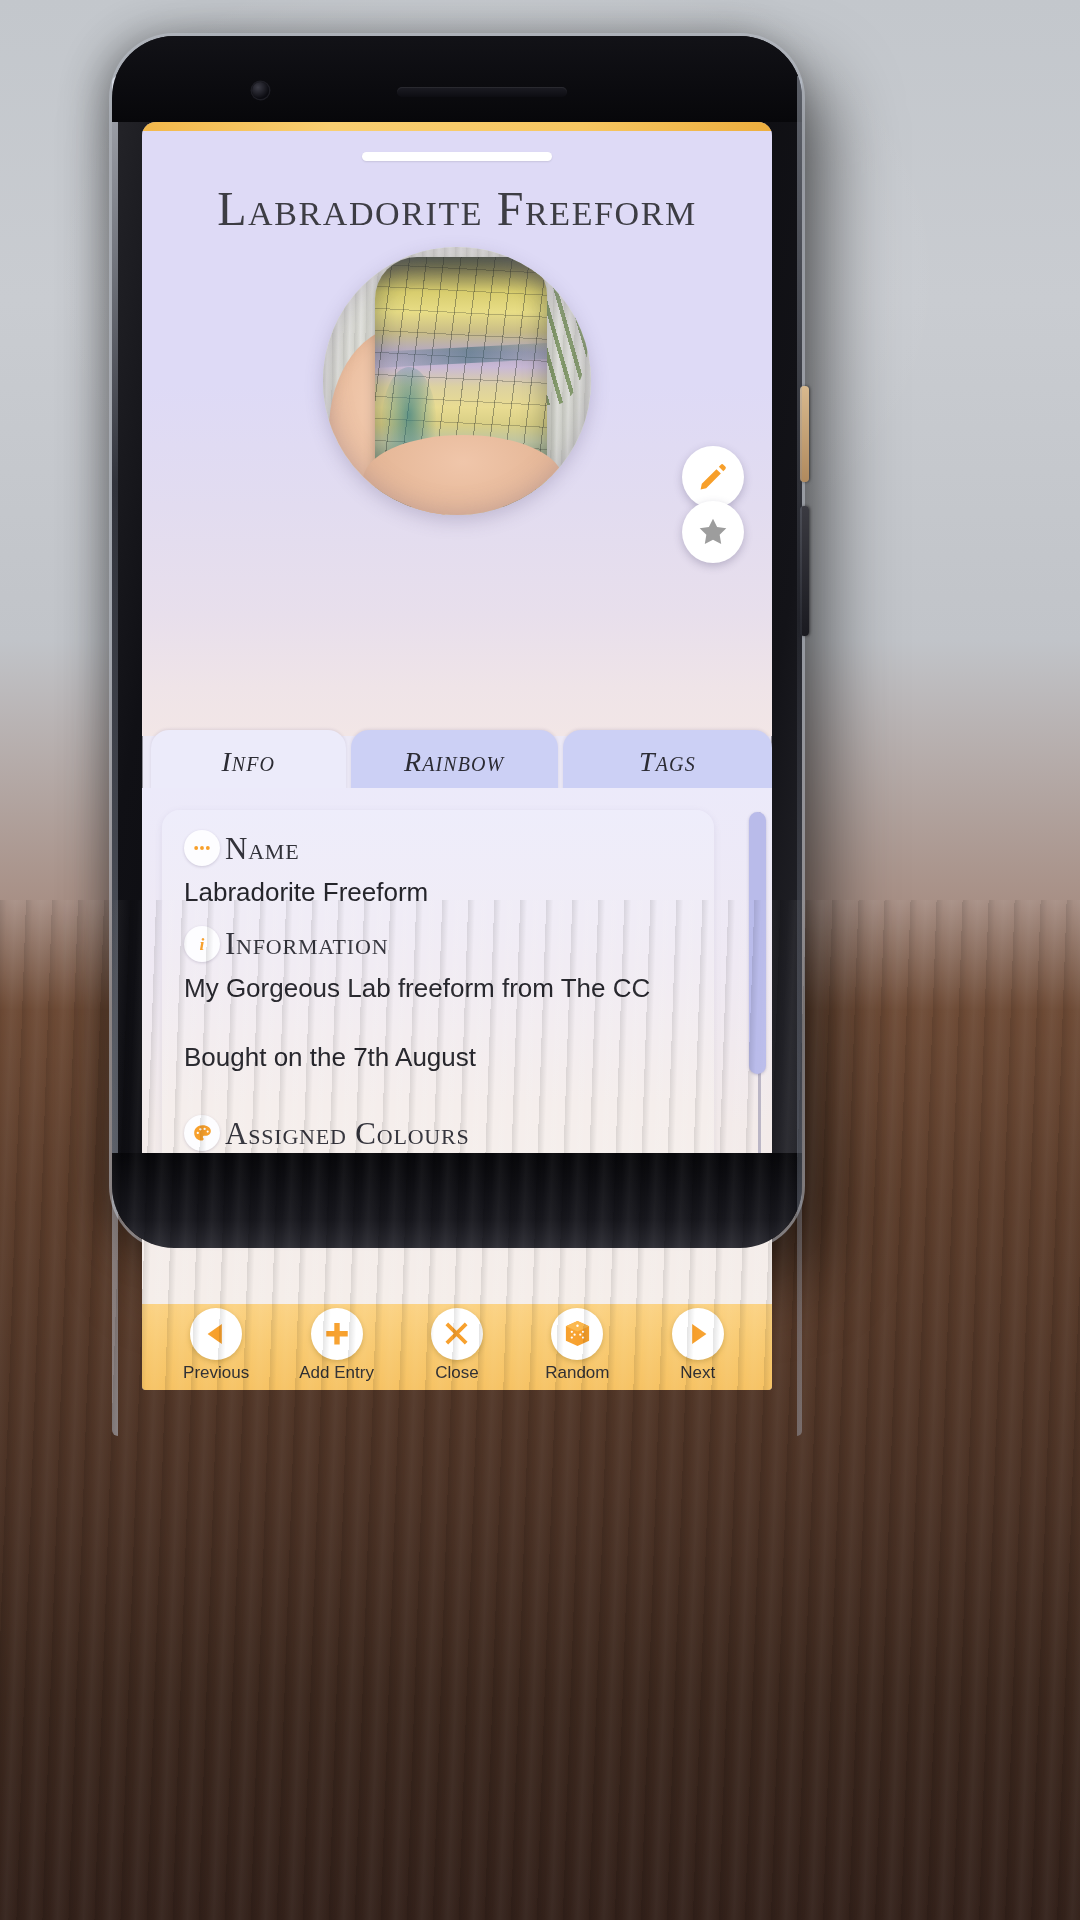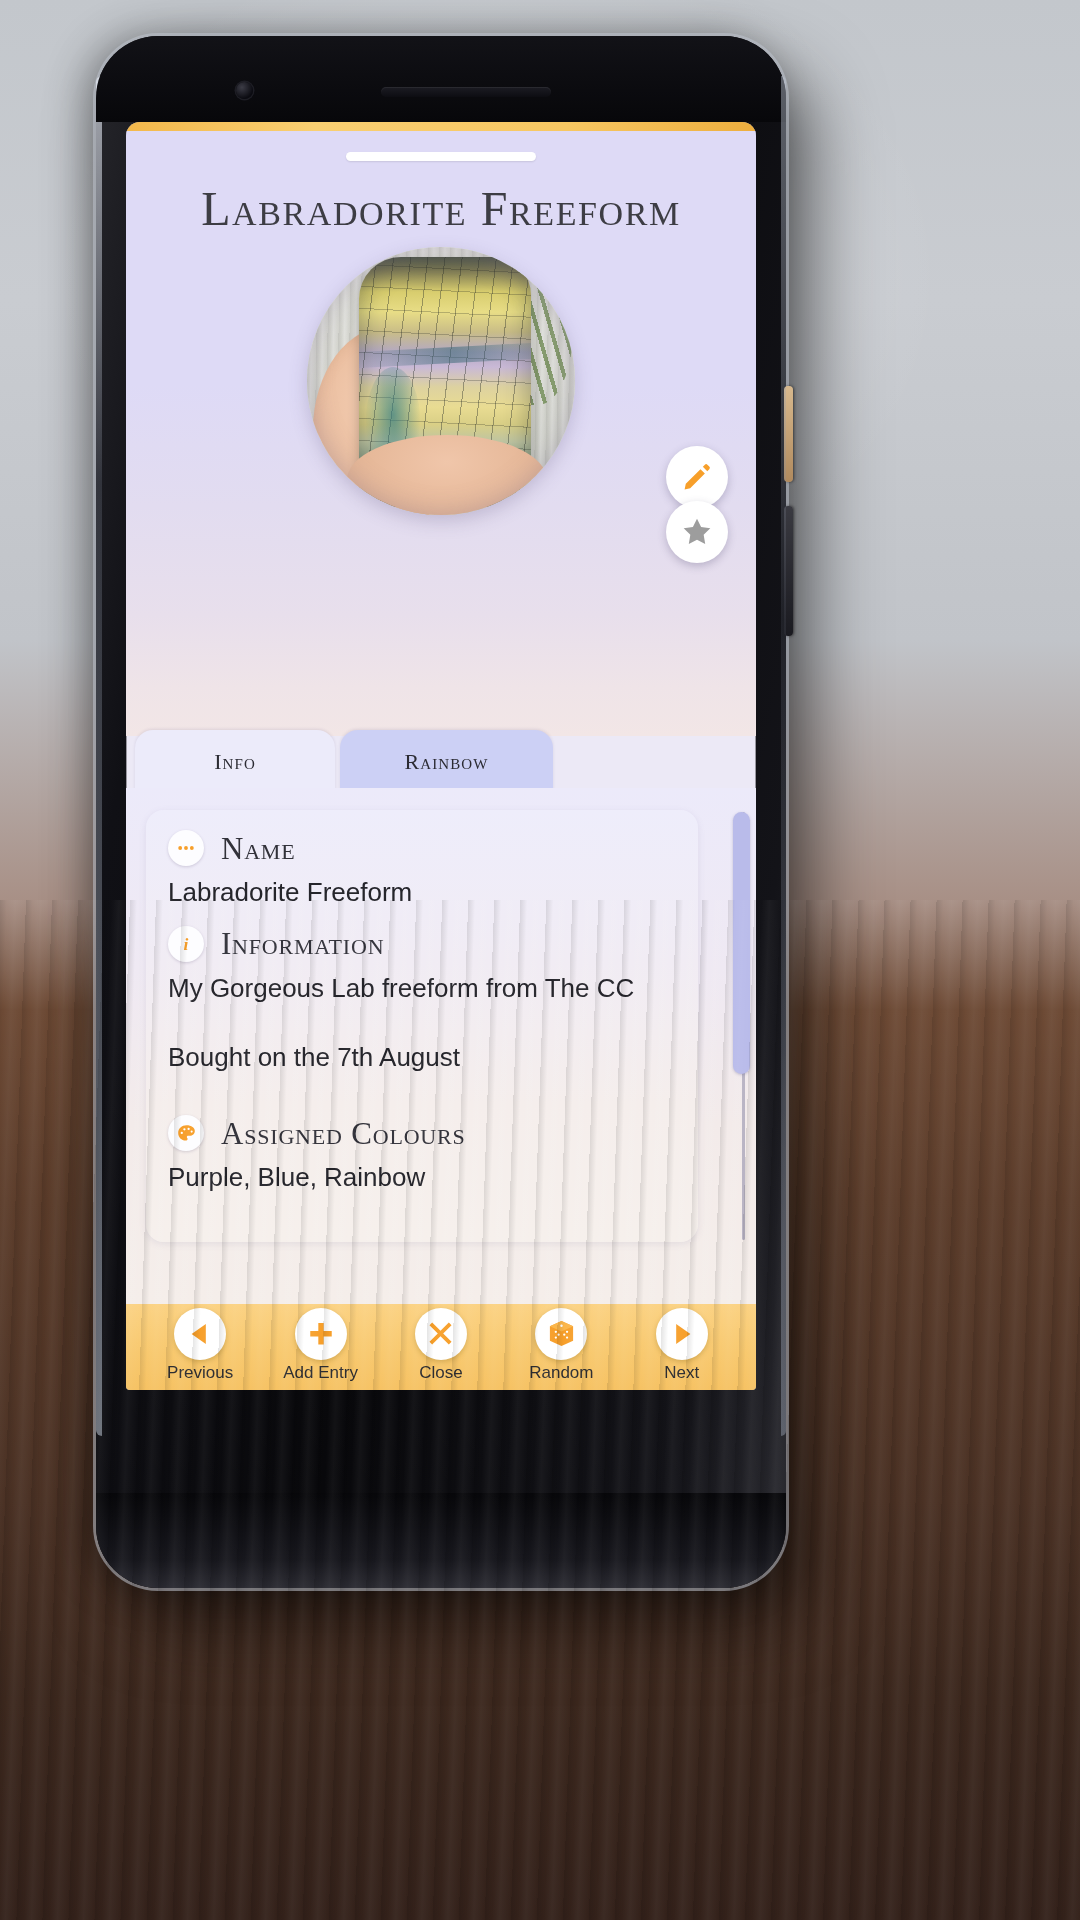--- a/index.html
+++ b/index.html
@@ -39,24 +39,24 @@
     position: absolute;
     left: 0; top: 0; width: 1080px; height: 920px;
     background: radial-gradient(ellipse 620px 480px at 46% 30%,
                 rgba(255,255,255,0.30), rgba(255,255,255,0) 72%);
     pointer-events: none;
   }
 
   
   #phone {
     position: absolute;
-    left: 96px;
+    left: 112px;
     top: 36px;
     width: 690px;
-    height: 1552px;
+    height: 1212px;
     border-radius: 62px;
     background: linear-gradient(100deg, #26262b 0%, #101015 16%, #08080b 50%, #131318 86%, #2b2b31 100%);
     box-shadow:
       0 0 0 3px rgba(190,195,205,0.55),
       26px 34px 70px rgba(0,0,0,0.55),
       -10px 0 40px rgba(0,0,0,0.35);
   }
   
   #phone::before {
     content:"";
@@ -256,24 +256,25 @@
     align-items: flex-end;
     padding-left: 9px;
     gap: 5px;
   }
   .tab {
     height: 64px;
     border-radius: 18px 18px 0 0;
     display: flex; align-items: center; justify-content: center;
     font-family: "Liberation Serif", "DejaVu Serif", serif;
     font-variant: small-caps;
-    font-size: 22px;
+    font-size: 28px;
     letter-spacing: 1.1px;
     color: #2b2b33;
     box-shadow: 0 -1px 3px rgba(90,80,130,.14);
+    font-style: italic;
   }
   .tab.active { background: #ecebfa; width: 200px; }
   .tab.inactive { background: #ccd0f5; width: 213px; }
   .tab.inactive.last { width: 215px; border-radius: 18px 18px 0 0; }
 
   
   #panel {
     position: absolute;
     left: 0; top: 666px;
     width: 630px; height: 516px;
@@ -283,21 +284,21 @@
     position: absolute;
     left: 20px; top: 22px;
     width: 552px; height: 432px;
     border-radius: 18px;
     background: linear-gradient(180deg, #eeedfb 0%, #f1ecf4 35%, #f5eeec 68%, #f6f0ec 100%);
     box-shadow: 0 2px 7px rgba(110,100,150,.13);
     padding: 20px 22px 0 22px;
     overflow: hidden;
   }
   .field-head {
-    display: flex; align-items: center; gap: 17px;
+    display: flex; align-items: center; gap: 5px;
     margin-bottom: 6px;
   }
   .badge {
     width: 36px; height: 36px; border-radius: 50%;
     background: #fdfdff;
     box-shadow: 0 1px 3px rgba(80,70,110,.22);
     display: flex; align-items: center; justify-content: center;
     flex: 0 0 auto;
   }
   .field-label {
@@ -408,20 +409,21 @@
         <div class="round-btn" id="btn-fav">
           <svg width="34" height="34" viewBox="0 0 24 24">
             <path class="grey" d="M12 2.6l2.9 5.9 6.5.9-4.7 4.6 1.1 6.5L12 17.4l-5.8 3.1 1.1-6.5-4.7-4.6 6.5-.9L12 2.6z"></path>
           </svg>
         </div>
       </div>
 
       <div id="tabs">
         <div class="tab active">Info</div>
         <div class="tab inactive">Rainbow</div>
+        <div class="tab inactive last">Tags</div>
       </div>
 
       <div id="panel">
         <div id="info-card">
 
           <div class="field-head">
             <span class="badge">
               <svg width="20" height="20" viewBox="0 0 24 24">
                 <circle class="orange" cx="5" cy="12" r="2.3"></circle>
                 <circle class="orange" cx="12" cy="12" r="2.3"></circle>

